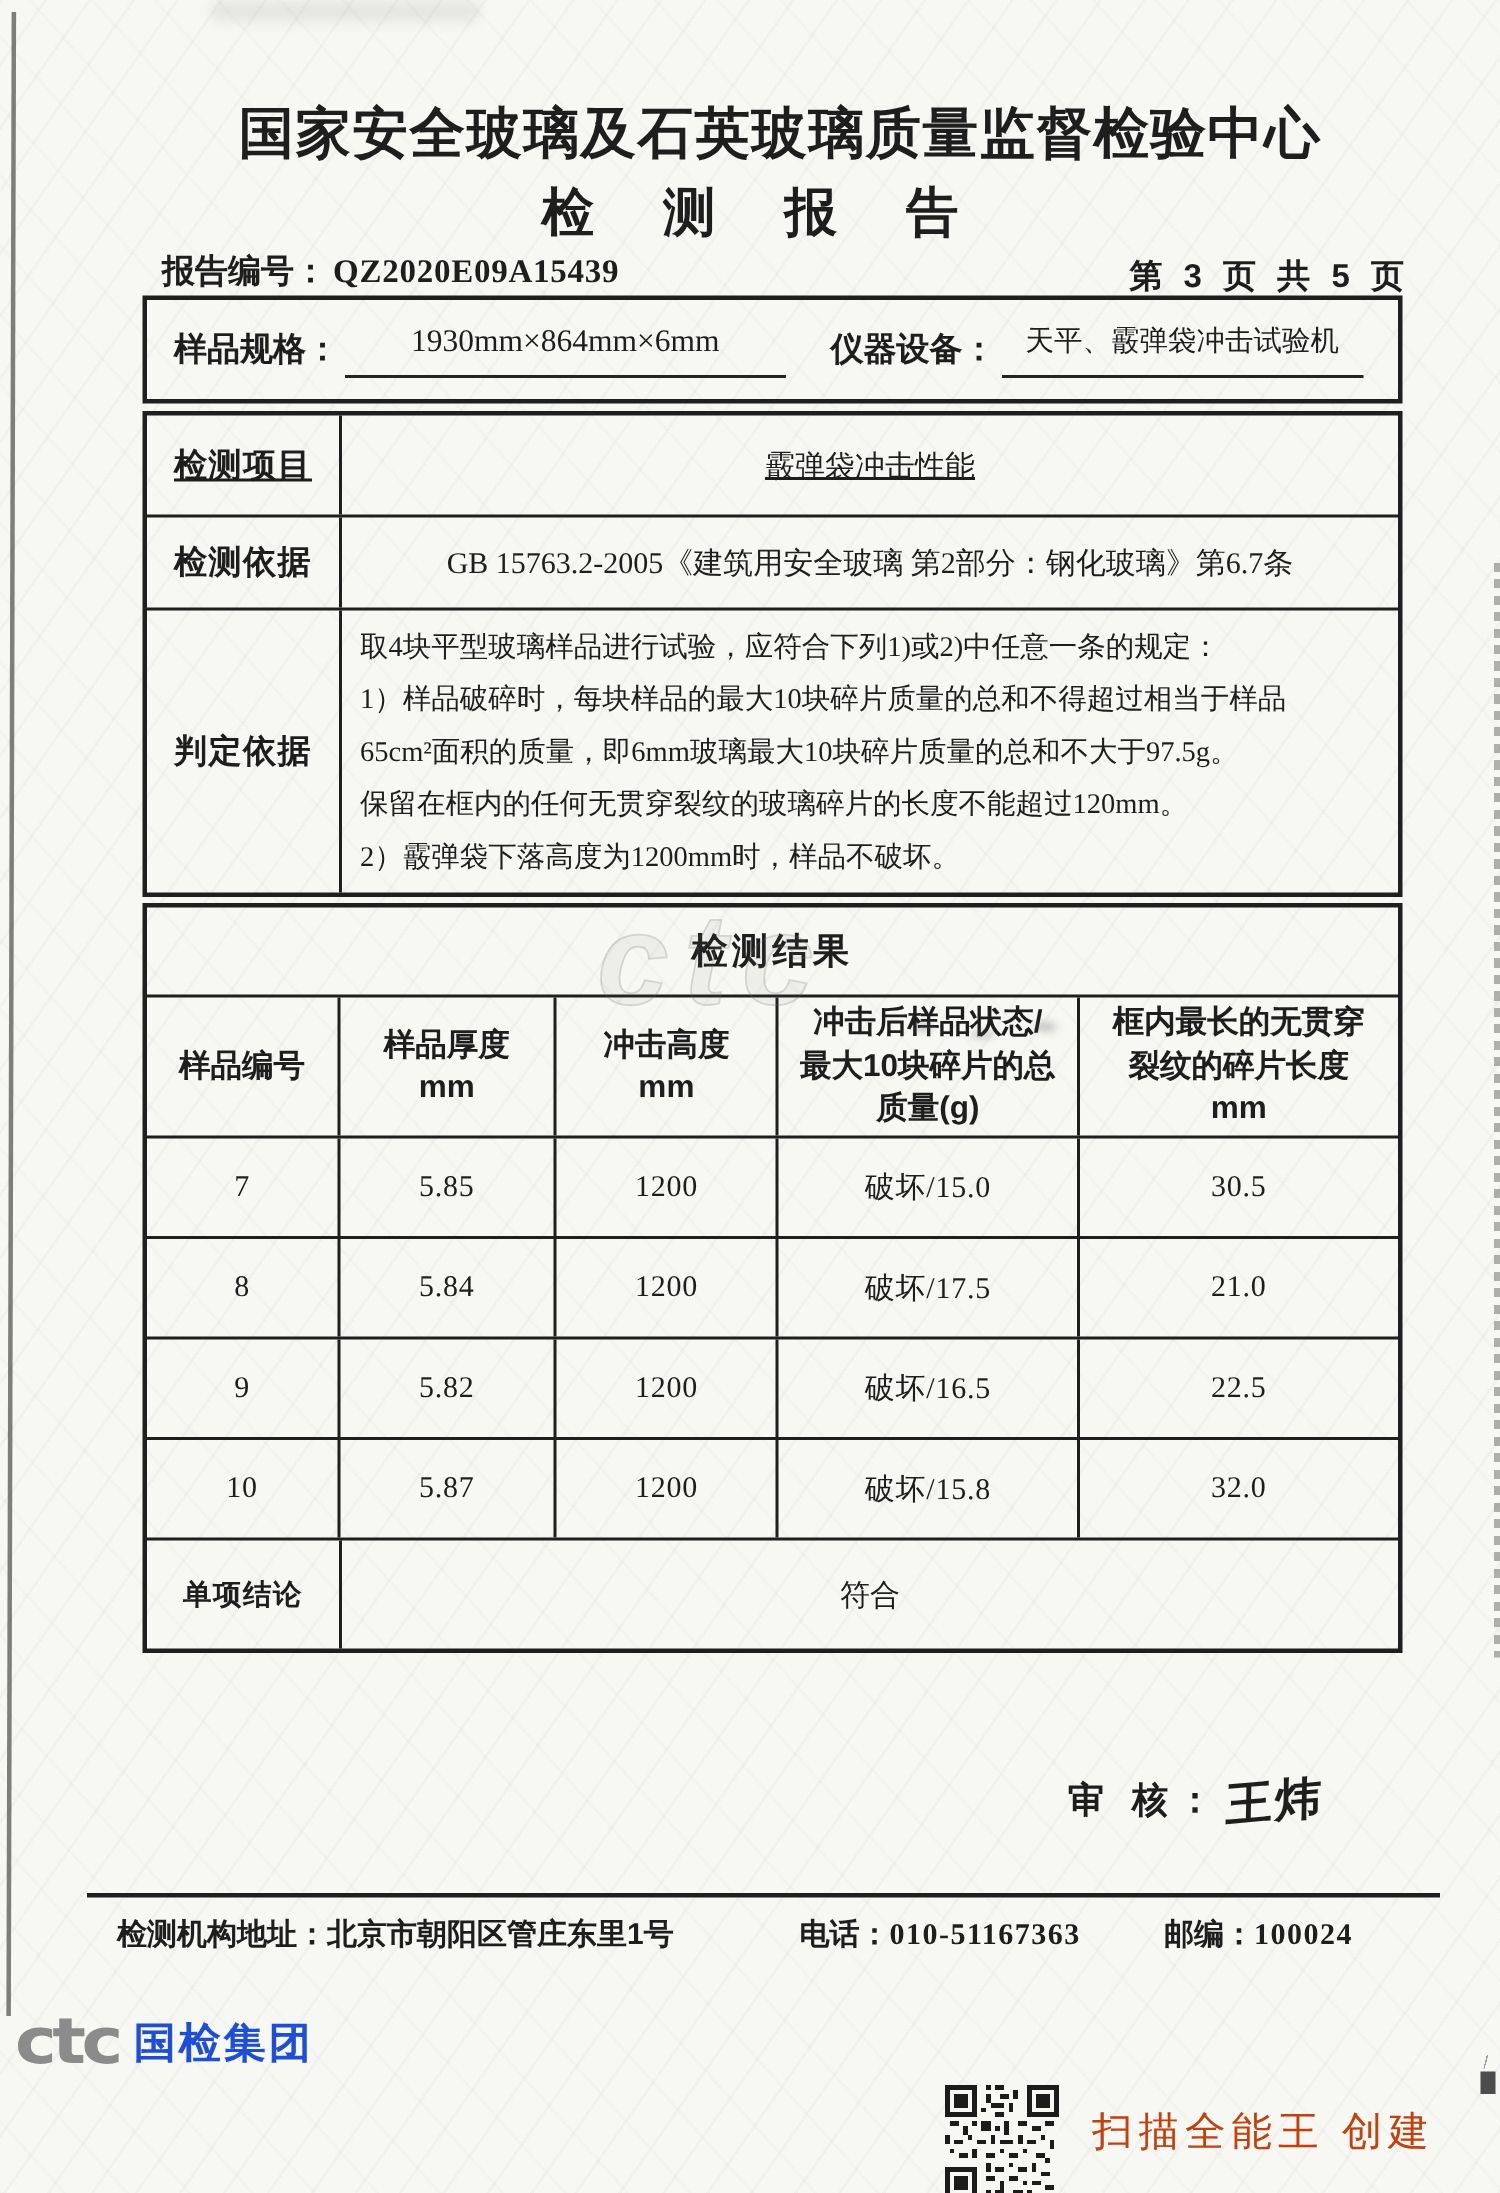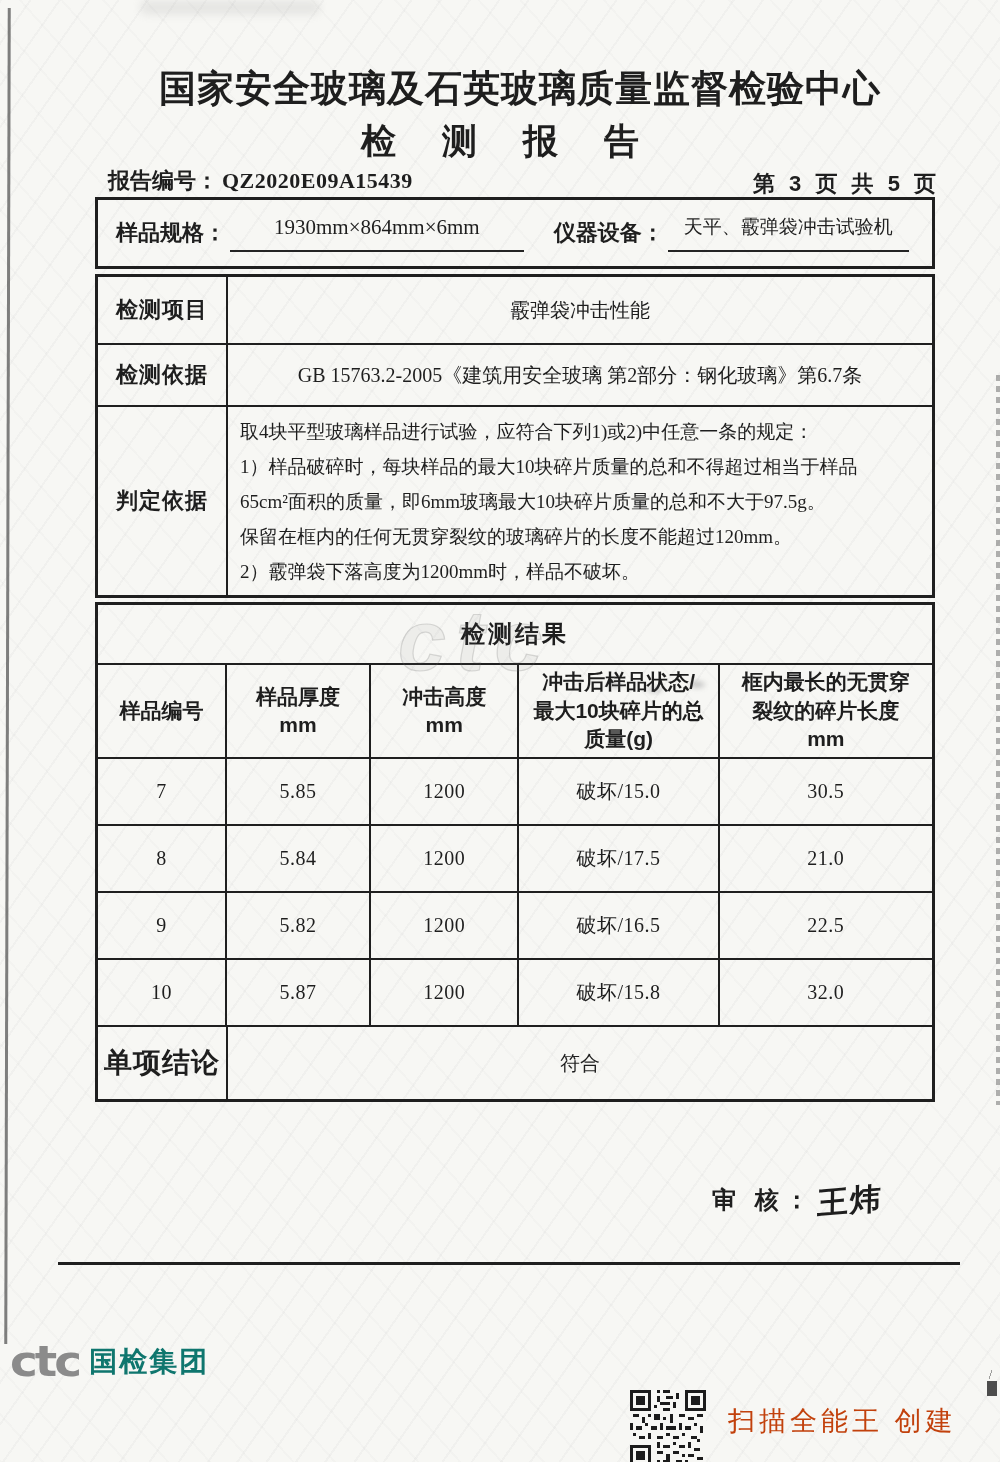--- a/index.html
+++ b/index.html
@@ -37,21 +37,21 @@
   #spec-table { top:197px; height:72px; display:flex; align-items:center; padding-left:18px; }
   .spec-label { font-weight:700; font-size:22px; white-space:nowrap; }
   .u-value { font-family:Liberation Serif, serif; font-size:21px;
     border-bottom:2px solid #242424; padding:0 44px 10px; margin-left:4px; text-align:center; white-space:nowrap; }
   .equip-label { margin-left:30px; }
   .u-equip { font-size:19px; padding:0 16px 10px; }
 
   
   #info-table { top:274px; }
   .irow { display:flex; border-top:2px solid #1f1f1f; }
-  .irow:first-child { border-top:none; }
+  .irow:first-child { border-top:none;text-decoration:underline; }
   .ilabel { width:130px; min-width:130px; display:flex; align-items:center; justify-content:center;
     font-weight:700; font-size:22px; border-right:2px solid #1f1f1f; letter-spacing:1px; box-sizing:border-box; }
   .icontent { flex:1; display:flex; align-items:center; justify-content:center;
     font-family:"Liberation Serif","DejaVu Serif",serif; font-size:20px; }
   .h-item { height:66px; }
   .h-basis { height:60px; }
   .h-judge { height:188px; }
   .judge-text { width:100%; font-size:19px; line-height:35px; white-space:pre-line;
     padding:4px 10px 4px 12px; text-align:left; box-sizing:border-box; }
 
@@ -71,21 +71,21 @@
   .hrow { display:flex; border-top:2px solid #1f1f1f; height:92px; }
   .cell { display:flex; align-items:center; justify-content:center; text-align:center;
     border-left:2px solid #1f1f1f; box-sizing:border-box; }
   .cell:first-child { border-left:none; }
   .hcell { font-weight:700; font-size:21px; line-height:1.35; white-space:pre-line; }
   .c1 { width:15.2%; } .c2 { width:17.3%; } .c3 { width:17.8%; } .c4 { width:24%; } .c5 { flex:1; }
   .drow { display:flex; border-top:2px solid #1f1f1f; height:65px; }
   .dcell { font-family:"Liberation Serif","DejaVu Serif",serif; font-size:20px; letter-spacing:.5px; }
   .crow { display:flex; border-top:2px solid #1f1f1f; height:72px; }
   .clabel { width:130px; min-width:130px; display:flex; align-items:center; justify-content:center;
-    font-weight:700; font-size:28px; border-right:2px solid #1f1f1f; letter-spacing:1px; box-sizing:border-box; }
+    font-weight:700; font-size:19px; border-right:2px solid #1f1f1f; letter-spacing:1px; box-sizing:border-box; }
   .cvalue { flex:1; display:flex; align-items:center; justify-content:center;
     font-family:"Liberation Serif","DejaVu Serif",serif; font-size:20px; }
   .rrow { display:flex; border-top:2px solid #1f1f1f; height:68px; }
   .rlabel { letter-spacing:6px; }
   .rvalue { flex:1; display:flex; align-items:center; justify-content:flex-start;
     font-family:"Liberation Serif","DejaVu Serif",serif; font-size:19.5px; padding-left:14px; }
 
   .review { position:absolute; top:1184px; left:712px; display:flex; align-items:flex-start; }
   .review-label { font-size:24px; font-weight:700; letter-spacing:6px; white-space:nowrap; }
   .review-sig { font-size:31px; font-weight:700; font-family:"Liberation Serif","DejaVu Serif",serif;
@@ -93,21 +93,21 @@
 
   .footer-rule { position:absolute; top:1262px; left:58px; width:902px; height:3px; background:#1f1f1f; }
   .footer { position:absolute; top:1276px; left:0; width:1000px; height:30px; font-size:20px; font-weight:700; }
   .footer .seg { position:absolute; white-space:nowrap; }
   .f-addr { left:78px; } .f-phone { left:533px; } .f-zip { left:776px; }
   .f-num { font-family:"Liberation Serif","DejaVu Serif",serif; letter-spacing:1px; }
 
   .brand { position:absolute; left:10px; top:1334px; display:flex; align-items:center; }
   .brand-ctc { font-size:47px; font-weight:800; color:#8b8b8b; letter-spacing:-3px;
     transform:scaleY(.9); font-family:"DejaVu Sans","Liberation Sans",sans-serif; }
-  .brand-name { font-size:28px; font-weight:700; color:#0f766e; margin-left:10px; letter-spacing:2px; }
+  .brand-name { font-size:28px; font-weight:700; color:#1d4ed8; margin-left:10px; letter-spacing:2px; }
 
   .qr { position:absolute; left:630px; top:1390px; width:76px; height:76px; }
   .scan-caption { position:absolute; left:728px; top:1403px; font-size:27px; color:#c2410c; letter-spacing:4px; }
 </style>
 </head>
 <body>
 
 <div class="page">
   <div class="texture"></div>
   <div class="edge-left"></div>
@@ -204,20 +204,25 @@
       <div class="cvalue">符合</div>
     </div>
   </div>
 
   <div class="review">
     <span class="review-label">审 核：</span>
     <span class="review-sig">王炜</span>
   </div>
 
   <div class="footer-rule"></div>
+  <div class="footer">
+    <span class="seg f-addr"><span>检测机构地址：</span><span>北京市朝阳区管庄东里1号</span></span>
+    <span class="seg f-phone"><span>电话：</span><span class="f-num">010-51167363</span></span>
+    <span class="seg f-zip"><span>邮编：</span><span class="f-num">100024</span></span>
+  </div>
 
   <div class="brand">
     <span class="brand-ctc">ctc</span>
     <span class="brand-name">国检集团</span>
   </div>
 
   <svg class="qr" viewBox="0 0 25 25" shape-rendering="crispEdges">
     <rect width="25" height="25" fill="#f7f7f4"></rect>
     <g fill="#1c1c1c">
       <rect x="0" y="0" width="7" height="7"></rect>

